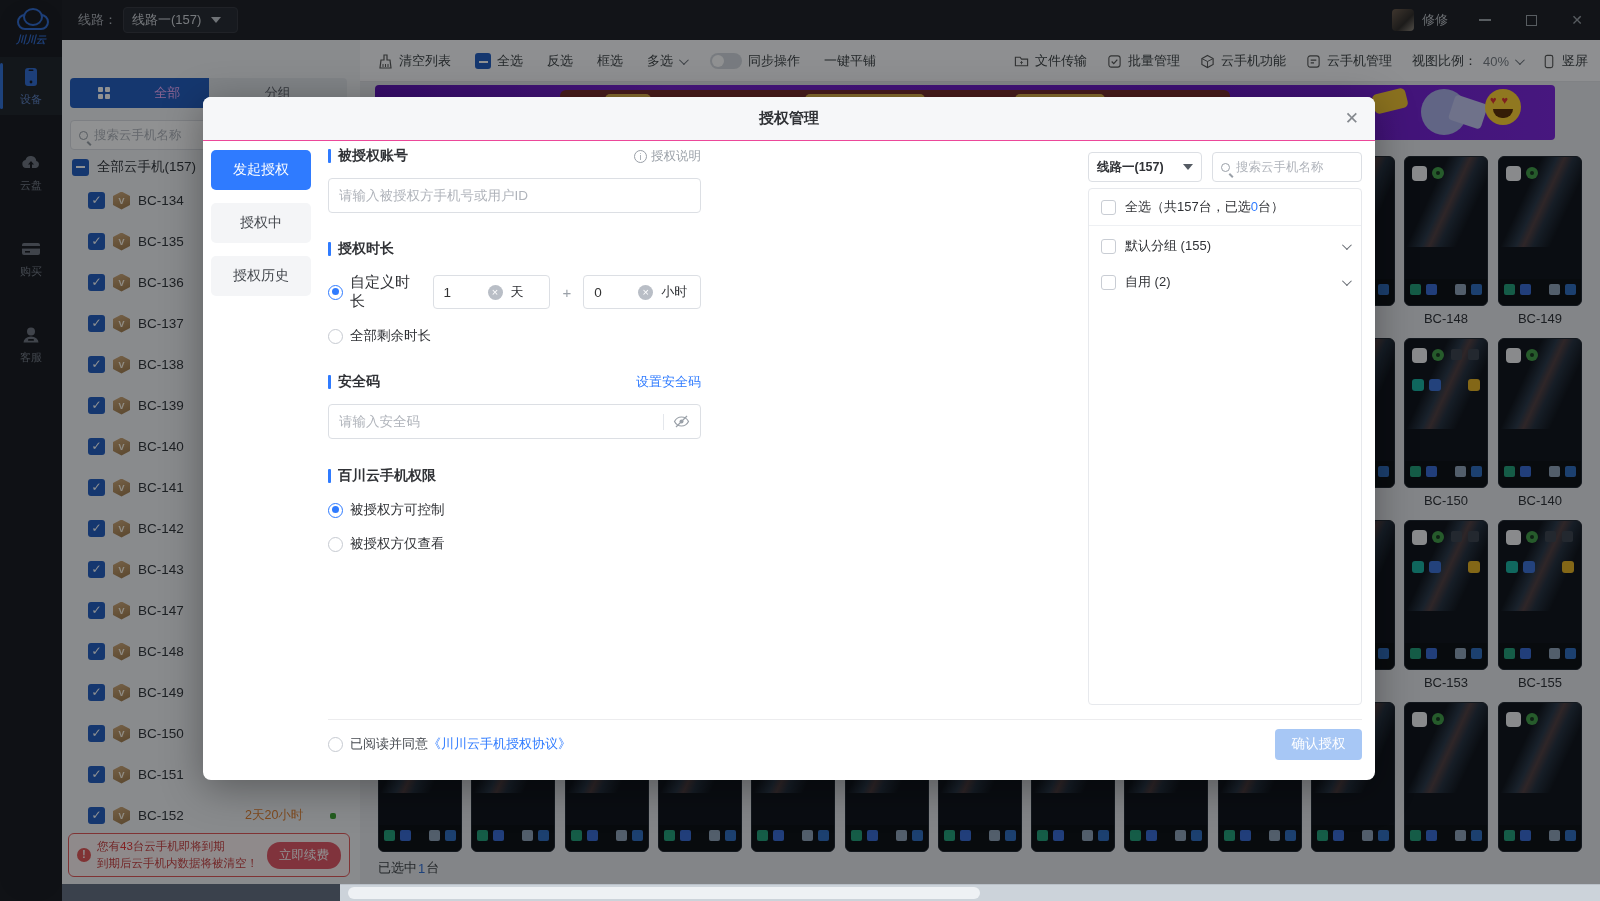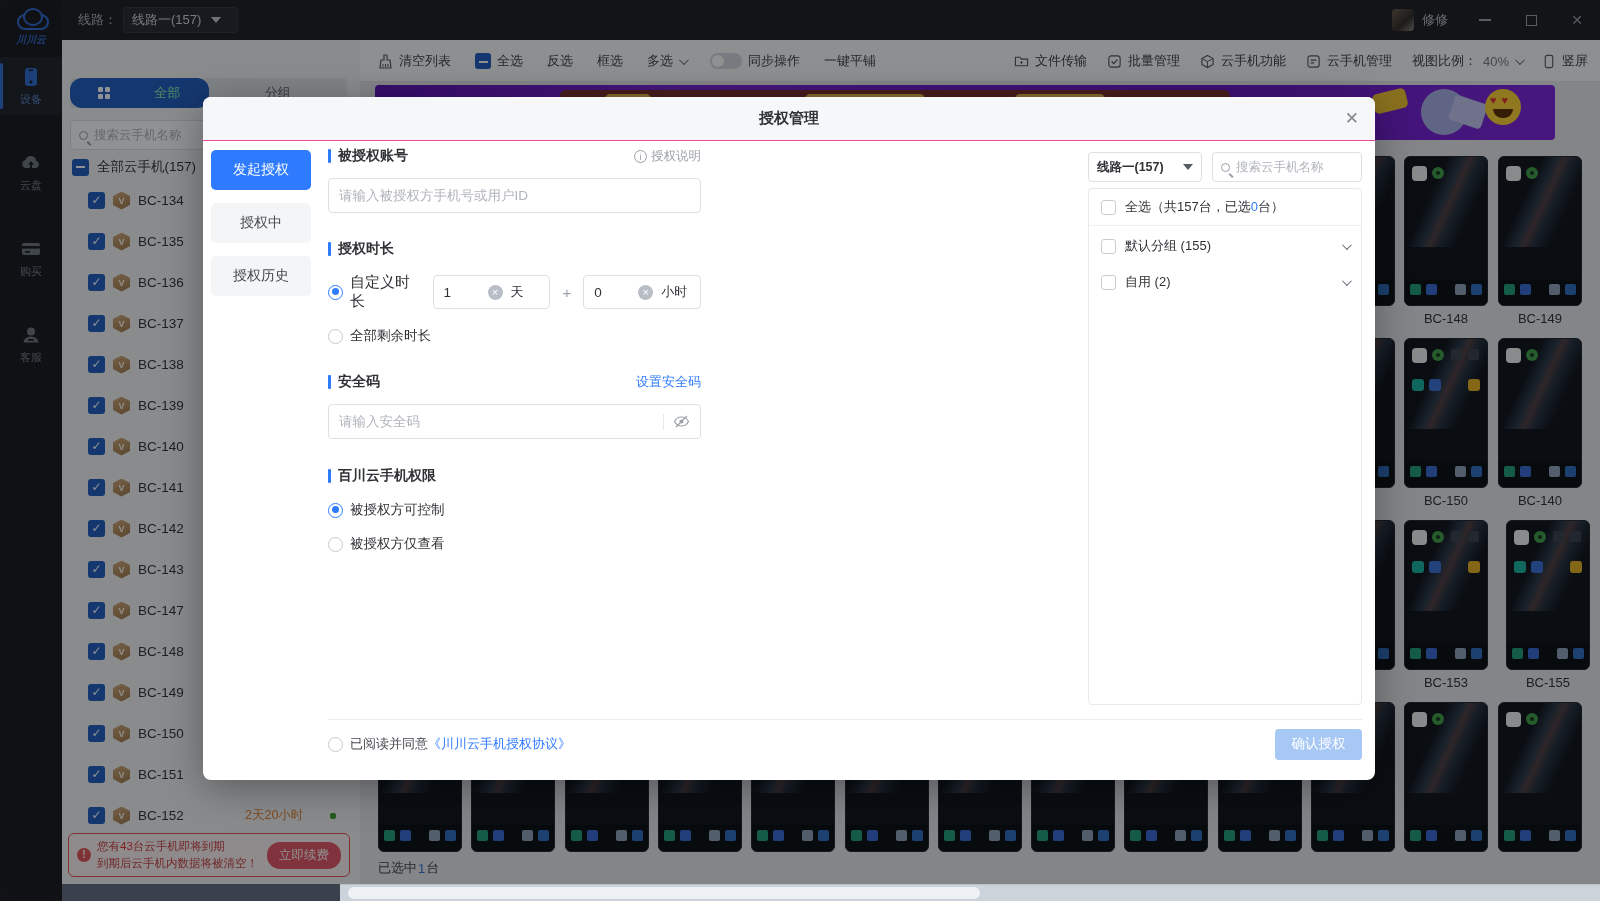--- a/index.html
+++ b/index.html
@@ -33,21 +33,21 @@
   .avatar { width:22px; height:22px; border-radius:4px; background:linear-gradient(135deg,#6b5a4a,#2e2a26 60%,#8c8478); display:inline-block; }
   .uname { color:#b9bdc2; font-size:13px; margin:0 14px 0 8px; }
   .winbtn { width:46px; height:40px; display:flex; align-items:center; justify-content:center; color:#9aa0a6; font-size:14px; cursor:pointer; }
   .win-min { width:12px; height:2px; background:#9aa0a6; display:inline-block; }
   .win-max { width:11px; height:11px; border:1.5px solid #9aa0a6; display:inline-block; }
 
   
   #panel { position:absolute; left:62px; top:40px; width:298px; height:844px; background:#f3f4f6; z-index:2; }
   .seg { position:absolute; left:8px; top:38px; width:277px; height:30px; display:flex; background:#e4e7ec; border-radius:4px; overflow:hidden; }
   .seg-btn { flex:1; display:flex; align-items:center; justify-content:center; gap:6px; font-size:13px; color:#5a5f66; cursor:pointer; }
-  .seg-btn.on { background:#1f5cc0; color:#86efac; border-radius:12px;gap:44px; }
+  .seg-btn.on { background:#1f5cc0; color:#f0abfc; border-radius:0;gap:44px; }
   .grid-ic { width:12px; height:12px; display:inline-block; position:relative; }
   .grid-ic::before { content:""; position:absolute; left:0; top:0; width:5px; height:5px; background:#fff; border-radius:1px; box-shadow:7px 0 #fff,0 7px #fff,7px 7px #fff; }
   .psearch { position:absolute; left:8px; top:80px; width:277px; height:30px; background:#fff; border:1px solid #dcdfe4; border-radius:4px; display:flex; align-items:center; padding:0 8px; gap:6px; }
   .psearch input { border:none; outline:none; flex:1; font-size:12.5px; color:#333; background:transparent; }
   .psearch input::placeholder, .p-search input::placeholder, .m-input::placeholder, .pw-box input::placeholder { color:#b0b4bb; }
   .mag { width:9px; height:9px; border:1.5px solid #9aa0a8; border-radius:50%; position:relative; display:inline-block; flex:none; }
   .mag::after { content:""; position:absolute; left:8px; top:9px; width:5px; height:1.5px; background:#9aa0a8; transform:rotate(45deg); transform-origin:0 0; }
   .root-row { position:absolute; left:10px; top:118px; display:flex; align-items:center; gap:8px; font-size:13.5px; color:#2f3338; }
   .cb { width:17px; height:17px; border-radius:3px; background:#1f5cc0; color:#fff; font-size:12px; line-height:17px; text-align:center; display:inline-block; flex:none; cursor:pointer; }
   .cb.ind { position:relative; }
@@ -938,21 +938,21 @@
           </span>
           <span class="t-dock">
             <i class="d1"></i>
             <i class="d2"></i>
             <i class="d3"></i>
             <i class="d4"></i>
           </span>
         </div>
         <div class="thumb-label">BC-153</div>
       </div>
-      <div class="thumb-cell" style="left: 1138px; top: 480px; margin-left: 8px;">
+      <div class="thumb-cell" style="left: 1138px; top: 480px;">
         <div class="thumb-screen has-apps">
           <span class="t-widget"></span>
           <span class="t-online"></span>
           <span class="t-extra"></span>
           <span class="t-apps">
             <i class="a1"></i>
             <i class="a2"></i>
             <i class="a3"></i>
           </span>
           <span class="t-dock">

